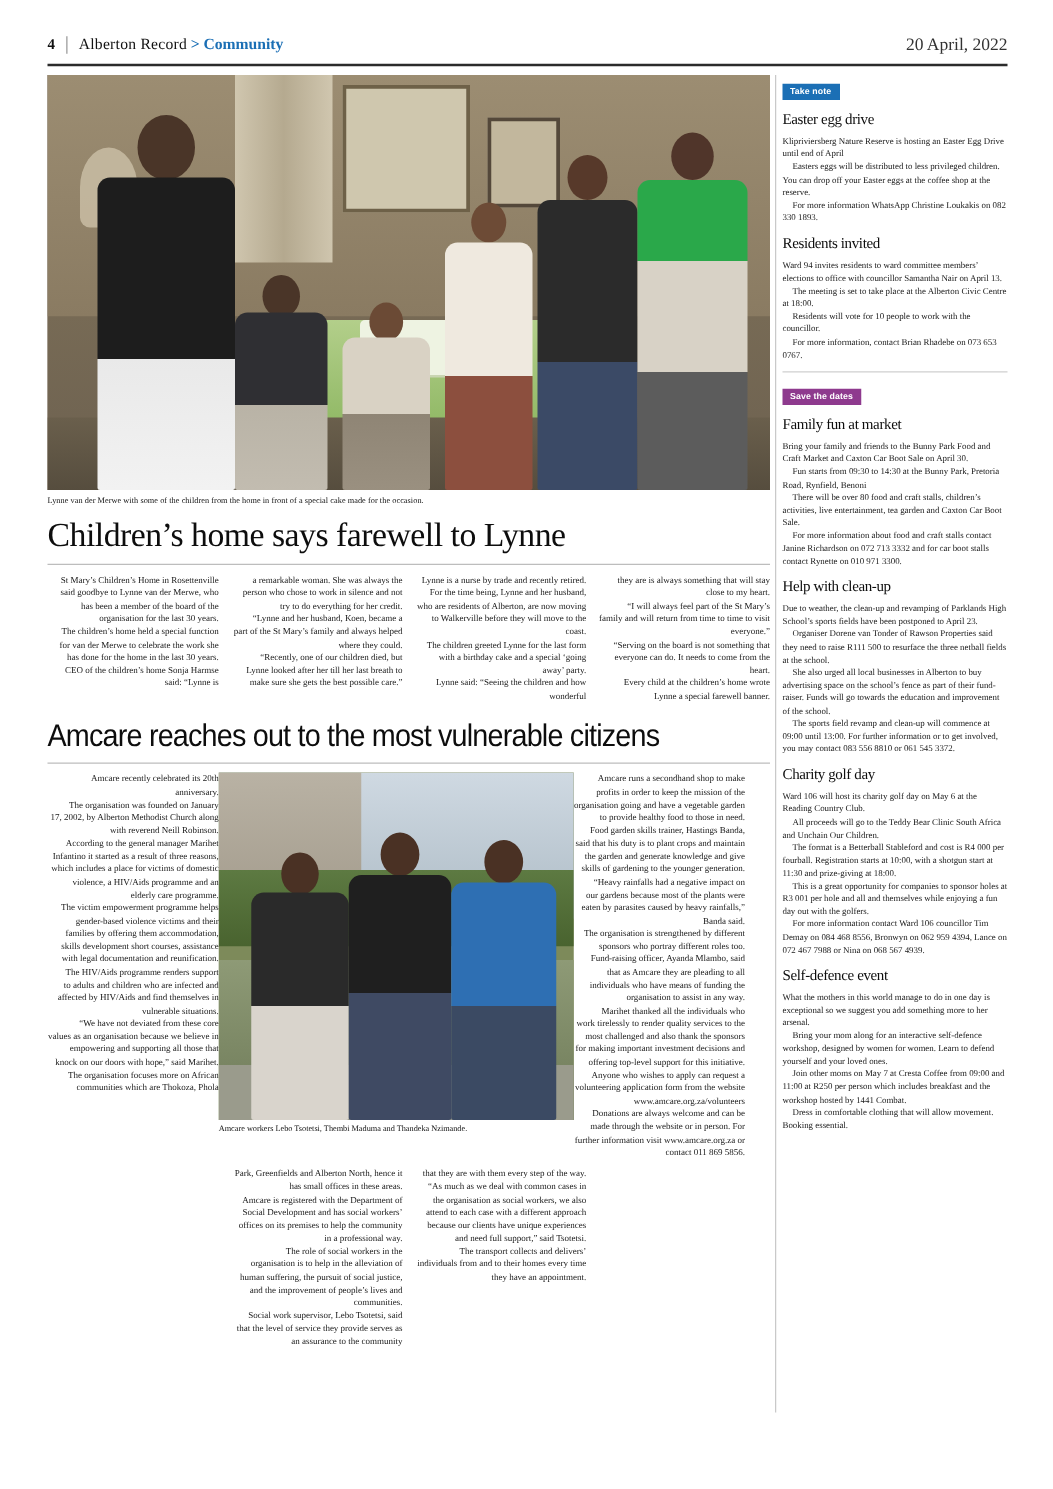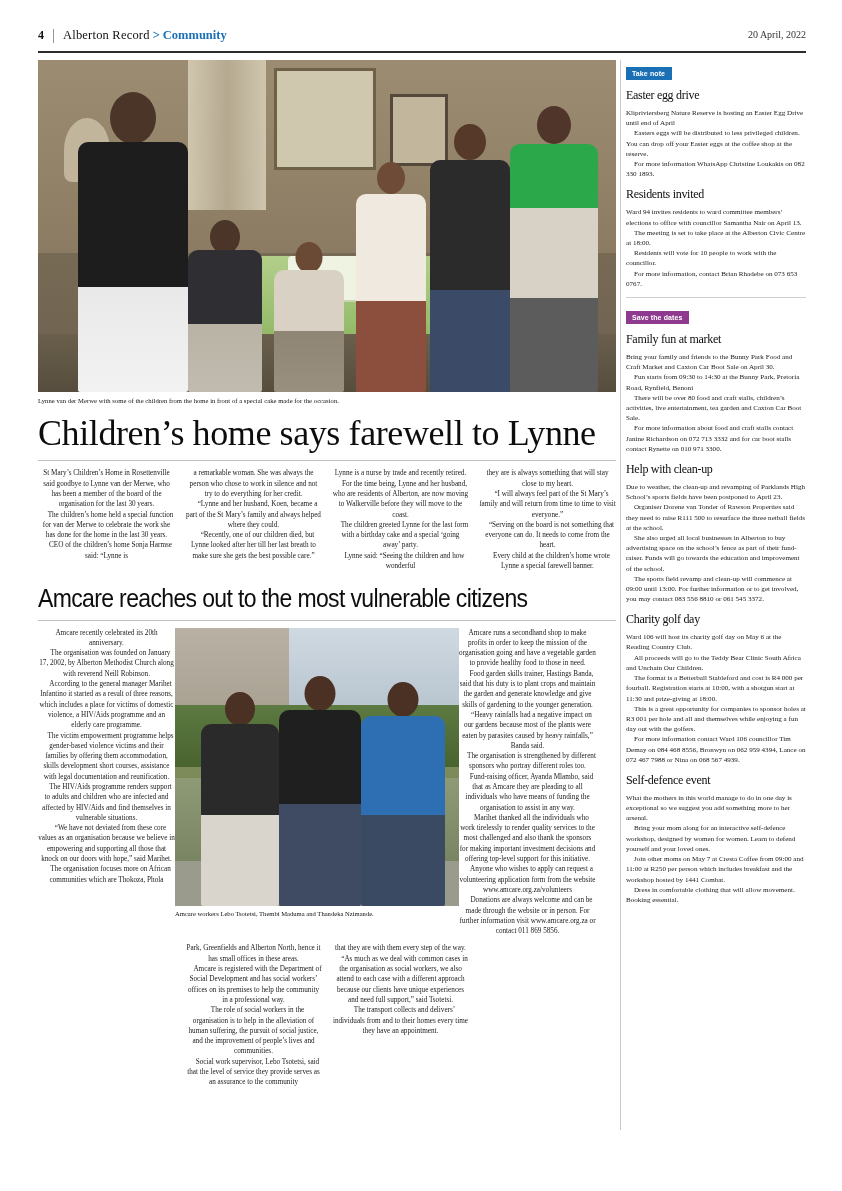--- a/index.html
+++ b/index.html
@@ -14,39 +14,39 @@
   .page{position:absolute;left:0;top:0;width:842px;height:1191px;}
 
   
   .masthead{position:absolute;left:38px;top:28px;width:768px;height:24px;}
   .mh-row{display:flex;align-items:baseline;}
   .mh-page-no{font-family:"Liberation Serif",serif;font-weight:bold;font-size:12px;padding-right:9px;}
   .mh-divider{width:1px;height:14px;background:#999;margin-right:9px;align-self:center;}
   .mh-title{font-size:12.5px;letter-spacing:.2px;}
   .mh-gt{font-size:12.5px;font-weight:bold;padding:0 3px;color:#1b6fb5;}
   .mh-section{font-size:12.5px;font-weight:bold;color:#1b6fb5;}
-  .mh-date{position:absolute;right:0;top:1px;font-size:10px;color:#333;}
+  .mh-date{position:absolute;right:0;top:1px;font-size:14px;color:#333;}
   .mh-rule{position:absolute;left:38px;top:51px;width:768px;height:2px;background:#2b2b2b;}
 
   
   .main{position:absolute;left:38px;top:60px;width:578px;}
 
   .photo{width:578px;height:332px;position:relative;overflow:hidden;background:#6a5b48;}
   .caption{font-size:6.6px;color:#111;padding-top:5px;letter-spacing:.05px;line-height:1.25;}
 
   .headline1{
     font-family:"Liberation Serif",serif;
-    font-size:36px;font-weight:normal;line-height:1.03;
+    font-size:27px;font-weight:normal;line-height:1.03;
     margin:10px 0 0 0;letter-spacing:-.4px;color:#0d0d0d;
   }
   .rule-thin{height:1px;background:#bdbdbd;margin:8px 0 7px 0;}
 
   .cols4{display:flex;gap:10px;}
   .cols4 .col{width:137px;}
-  .bodytext{font-size:7.2px;line-height:1.43;text-align:center;color:#1a1a1a;}
+  .bodytext{font-size:7.2px;line-height:1.43;text-align:right;color:#1a1a1a;}
   .bodytext p{margin:0;text-indent:8px;}
   .bodytext p.first{text-indent:0;}
 
   .headline2{
     font-family:"Liberation Sans", sans-serif;
     font-size:25px;font-weight:normal;line-height:1.05;
     margin:14px 0 0 0;letter-spacing:-.7px;color:#0d0d0d;
     transform:scaleX(.92);transform-origin:left center;
   }
 

